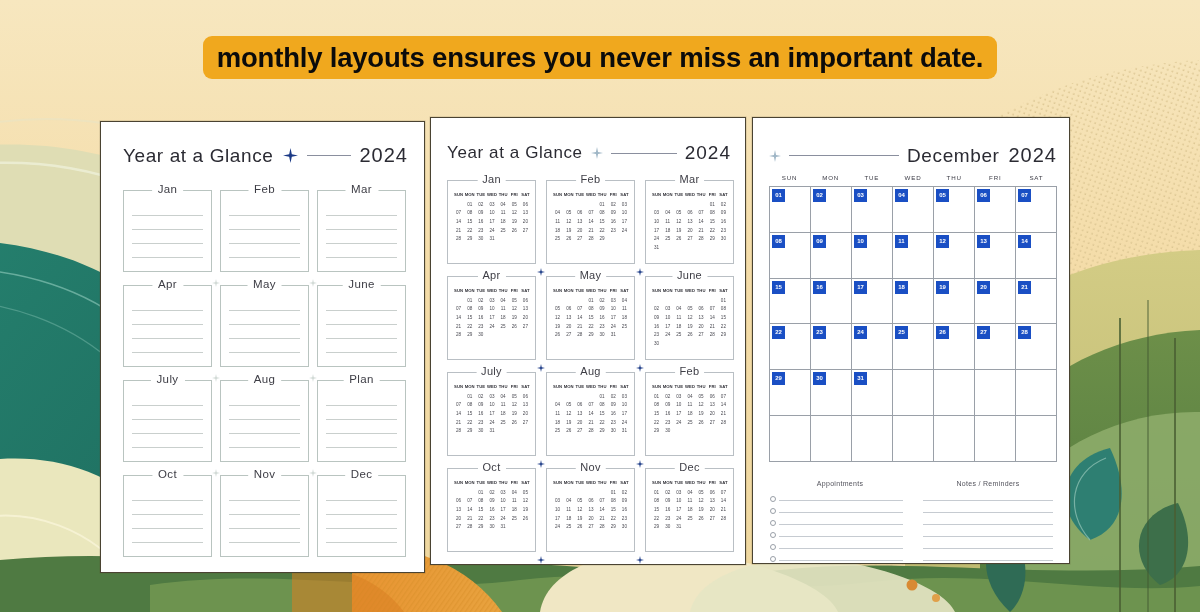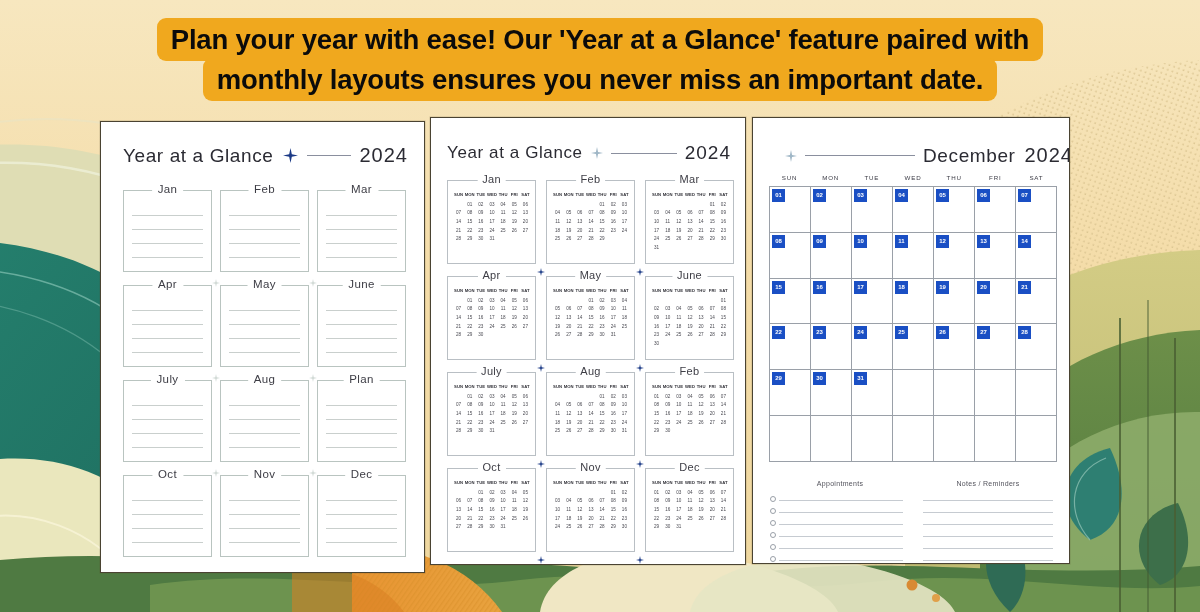--- a/index.html
+++ b/index.html
@@ -234,21 +234,21 @@
 
         <circle cx="912" cy="585" r="5.5" fill="#d98a33"></circle>
         <circle cx="936" cy="598" r="4" fill="#e0a04a"></circle>
 
         <path d="M-40 128 C120 96 270 150 330 300" fill="none" stroke="#ece3c0" stroke-width="2" opacity="0.8"></path>
       </g>
     </svg>
   </div>
 
   <div class="headline-wrap">
-    <span class="headline">Plan your year with ease! Our 'Year at a Glance' feature paired with</span><br>
+    <br>
     <span class="headline">monthly layouts ensures you never miss an important date.</span>
   </div>
 
   <div class="page" id="page1">
     <div class="sheet">
       <div class="title-row" style="left:22px; top:22px; width:285px;">
         <span class="title-text" style="font-size:19px;">Year at a Glance</span>
         <span class="spark" style="margin-left:10px;">
           <svg width="15" height="15" viewBox="0 0 24 24">
               <path d="M12 0 L14.1 9.9 L24 12 L14.1 14.1 L12 24 L9.9 14.1 L0 12 L9.9 9.9 Z" fill="#1b3a86"></path>
@@ -942,21 +942,21 @@
               <div class="d">30</div>
               <div class="d">31</div>
             </div>
           </div>
         </div>
     </div>
   </div>
 
   <div class="page" id="page3">
     <div class="sheet">
-      <div class="title-row" style="left:32px; top:26px; width:288px;">
+      <div class="title-row" style="left:16px; top:26px; width:288px;">
         <span class="spark">
           <svg width="12" height="12" viewBox="0 0 24 24">
               <path d="M12 0 L14.1 9.9 L24 12 L14.1 14.1 L12 24 L9.9 14.1 L0 12 L9.9 9.9 Z" fill="#9fb6c6"></path>
             </svg>
         </span>
         <span class="rule" style="flex:1; margin:0 8px;"></span>
         <span class="title-text" style="font-size:19px;">December</span>
         <span class="year-text" style="font-size:20px; margin-left:9px;">2024</span>
       </div>
       <div class="big-dow-row" id="p3dow" style="left:16px; top:56px; width:288px;">

